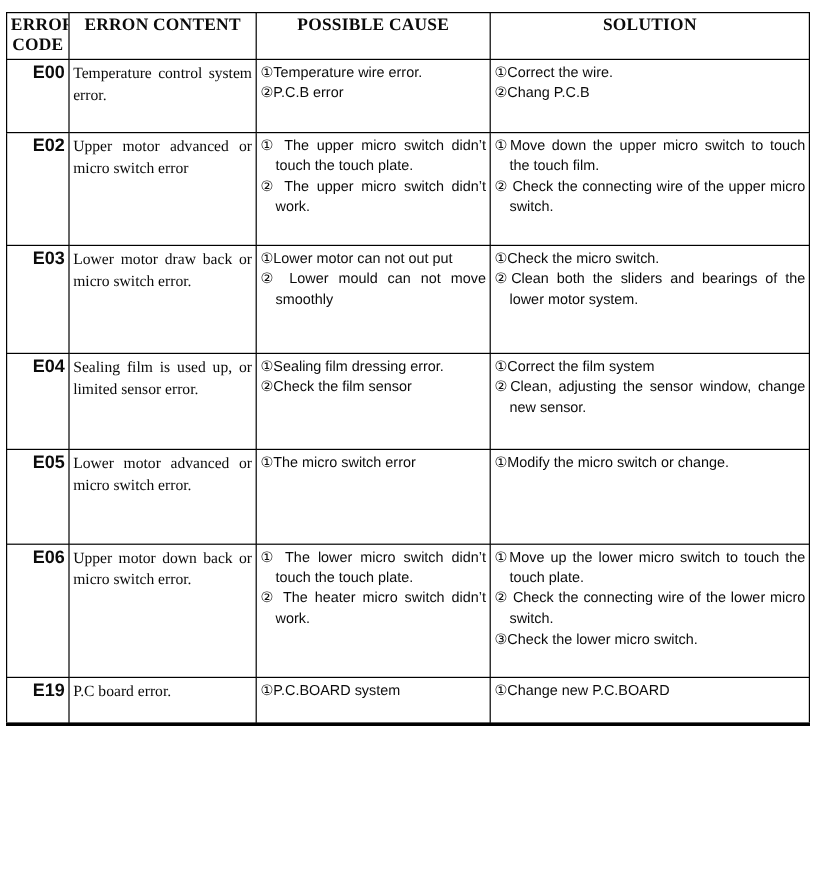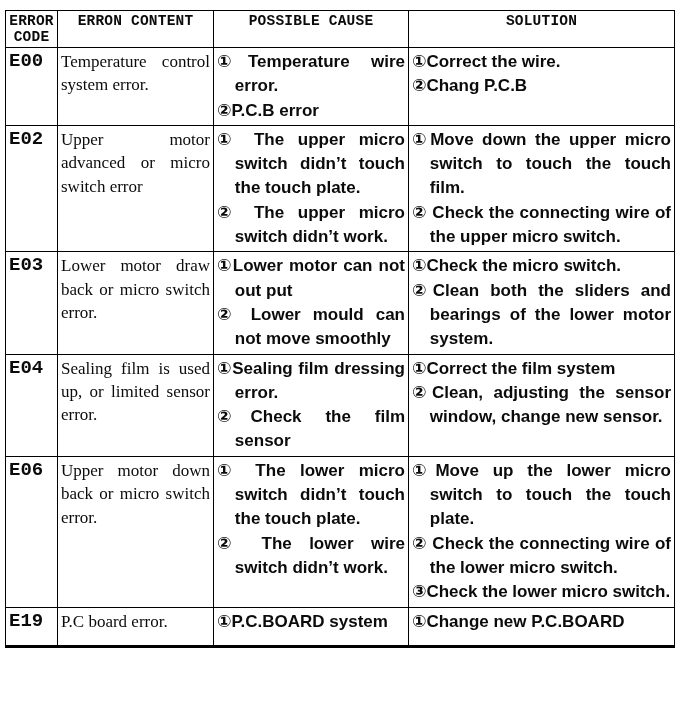--- a/index.html
+++ b/index.html
@@ -20,47 +20,46 @@
     color: #0b0b0b;
   }
   #error-table td, #error-table th {
     border: 1px solid #000;
     vertical-align: top;
     padding: 2px 3px;
     overflow: hidden;
   }
   #error-table { border: 1px solid #000; border-bottom: 3px solid #000; }
   th.hdr {
-    font-family: Liberation Mono, monospace;
+    font-family: Liberation Serif, serif;
     font-size: 14.5px;
     font-weight: bold;
     text-align: center;
     letter-spacing: 0.2px;
     padding-top: 3px;
   }
   td.code-cell {
-    font-family: Liberation Mono, monospace;
-    font-size: 19px;
+    font-family: Liberation Sans, sans-serif;
+    font-size: 15px;
     font-weight: bold;
-    text-align: left;
+    text-align: right;
     padding-top: 3px;
   }
   td.content-cell {
     font-family: "Liberation Serif", "DejaVu Serif", serif;
-    font-size: 17px;
+    font-size: 13px;
     line-height: 1.38;
     text-align: justify;
     padding: 2px 4px;
   }
   td.cause-cell, td.solution-cell {
     font-family: "Liberation Sans", "DejaVu Sans", sans-serif;
-    font-size: 17px;
+    font-size: 12px;
     line-height: 1.43;
     padding: 2px 4px;
-    font-weight: bold;
   }
   .item {
     padding-left: 1.05em;
     text-indent: -1.05em;
     text-align: justify;
   }
 </style>
 </head>
 <body>
 
@@ -125,27 +124,37 @@
     <td class="cause-cell">
       <div class="item">①Sealing film dressing error.</div>
       <div class="item">②Check the film sensor</div>
     </td>
     <td class="solution-cell">
       <div class="item">①Correct the film system</div>
       <div class="item">②Clean, adjusting the sensor window, change new sensor.</div>
     </td>
   </tr>
 
+  <tr style="height:79px">
+    <td class="code-cell">E05</td>
+    <td class="content-cell">Lower motor advanced or micro switch error.</td>
+    <td class="cause-cell">
+      <div class="item">①The micro switch error</div>
+    </td>
+    <td class="solution-cell">
+      <div class="item">①Modify the micro switch or change.</div>
+    </td>
+  </tr>
 
   <tr style="height:111px">
     <td class="code-cell">E06</td>
     <td class="content-cell">Upper motor down back or micro switch error.</td>
     <td class="cause-cell">
       <div class="item">① The lower micro switch didn’t touch the touch plate.</div>
-      <div class="item">② The lower wire switch didn’t work.</div>
+      <div class="item">② The heater micro switch didn’t work.</div>
     </td>
     <td class="solution-cell">
       <div class="item">①Move up the lower micro switch to touch the touch plate.</div>
       <div class="item">② Check the connecting wire of the lower micro switch.</div>
       <div class="item">③Check the lower micro switch.</div>
     </td>
   </tr>
 
 
   <tr style="height:39px">

